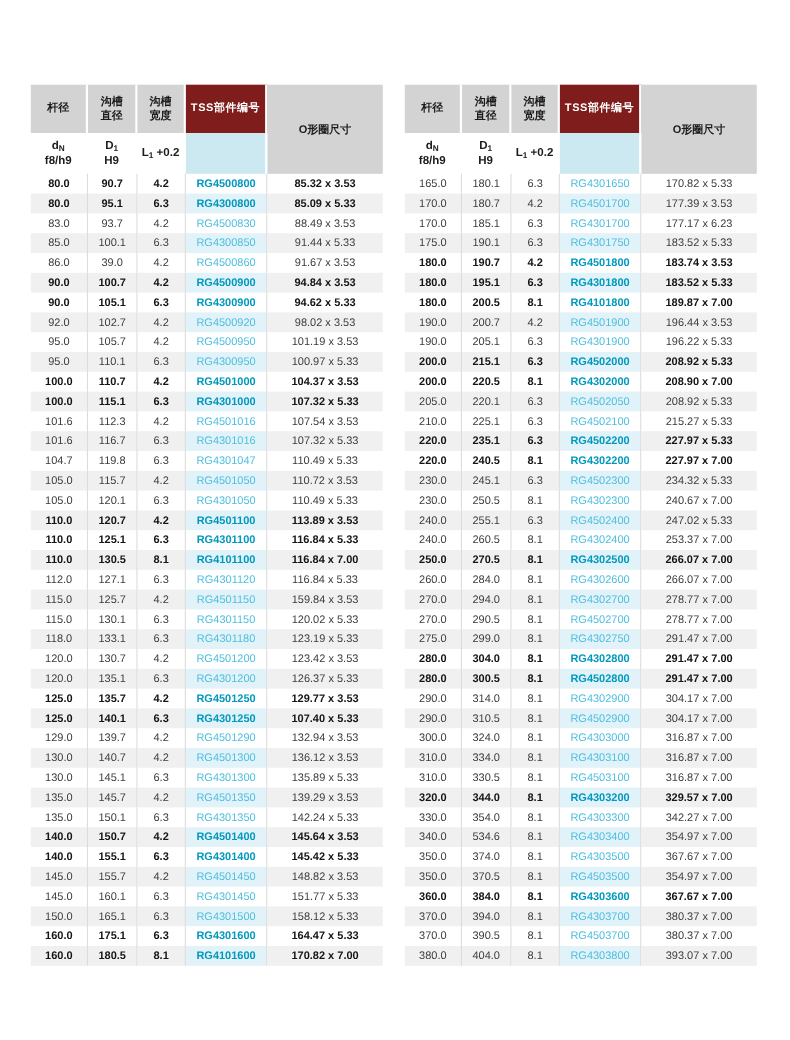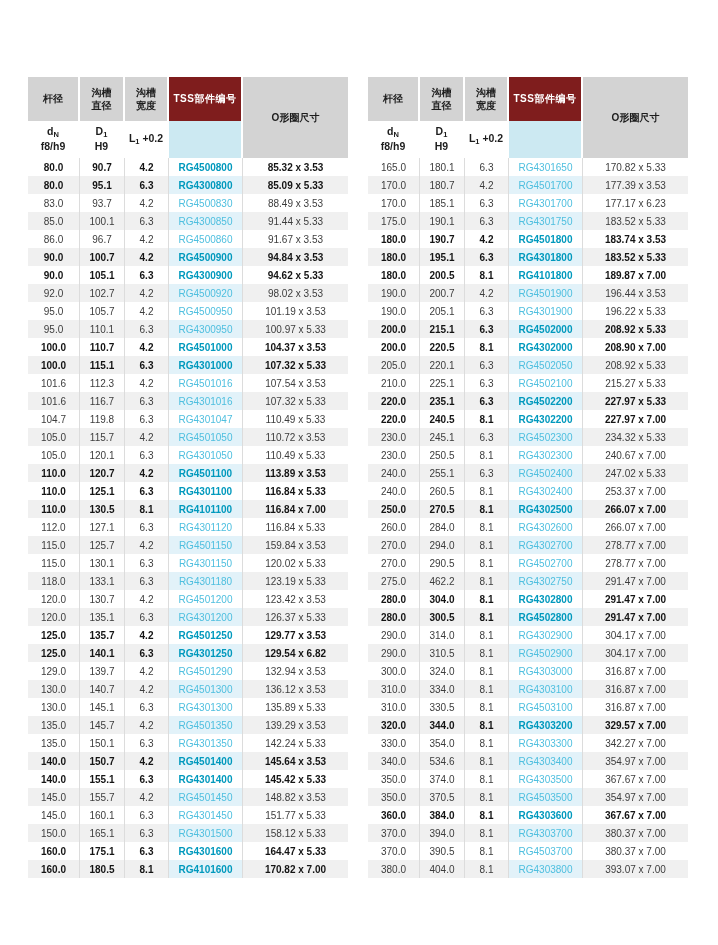--- a/index.html
+++ b/index.html
@@ -76,21 +76,21 @@
         </tr>
         <tr>
           <td>85.0</td>
           <td>100.1</td>
           <td>6.3</td>
           <td class="part">RG4300850</td>
           <td>91.44 x 5.33</td>
         </tr>
         <tr>
           <td>86.0</td>
-          <td>96.7</td>
+          <td>39.0</td>
           <td>4.2</td>
           <td class="part">RG4500860</td>
           <td>91.67 x 3.53</td>
         </tr>
         <tr class="bold">
           <td>90.0</td>
           <td>100.7</td>
           <td>4.2</td>
           <td class="part">RG4500900</td>
           <td>94.84 x 3.53</td>
@@ -240,21 +240,21 @@
           <td>135.7</td>
           <td>4.2</td>
           <td class="part">RG4501250</td>
           <td>129.77 x 3.53</td>
         </tr>
         <tr class="bold">
           <td>125.0</td>
           <td>140.1</td>
           <td>6.3</td>
           <td class="part">RG4301250</td>
-          <td>129.54 x 6.82</td>
+          <td>107.40 x 5.33</td>
         </tr>
         <tr>
           <td>129.0</td>
           <td>139.7</td>
           <td>4.2</td>
           <td class="part">RG4501290</td>
           <td>132.94 x 3.53</td>
         </tr>
         <tr>
           <td>130.0</td>
@@ -516,21 +516,21 @@
         </tr>
         <tr>
           <td>270.0</td>
           <td>290.5</td>
           <td>8.1</td>
           <td class="part">RG4502700</td>
           <td>278.77 x 7.00</td>
         </tr>
         <tr>
           <td>275.0</td>
-          <td>462.2</td>
+          <td>299.0</td>
           <td>8.1</td>
           <td class="part">RG4302750</td>
           <td>291.47 x 7.00</td>
         </tr>
         <tr class="bold">
           <td>280.0</td>
           <td>304.0</td>
           <td>8.1</td>
           <td class="part">RG4302800</td>
           <td>291.47 x 7.00</td>

